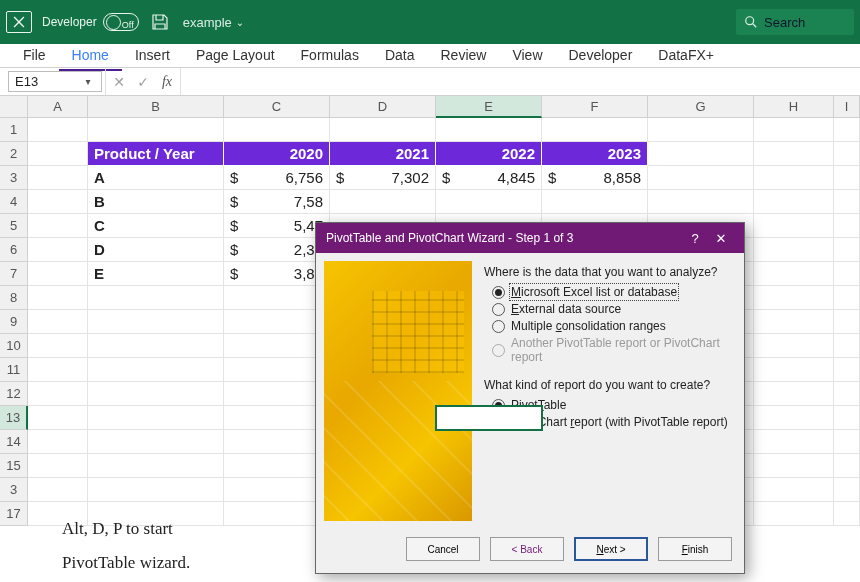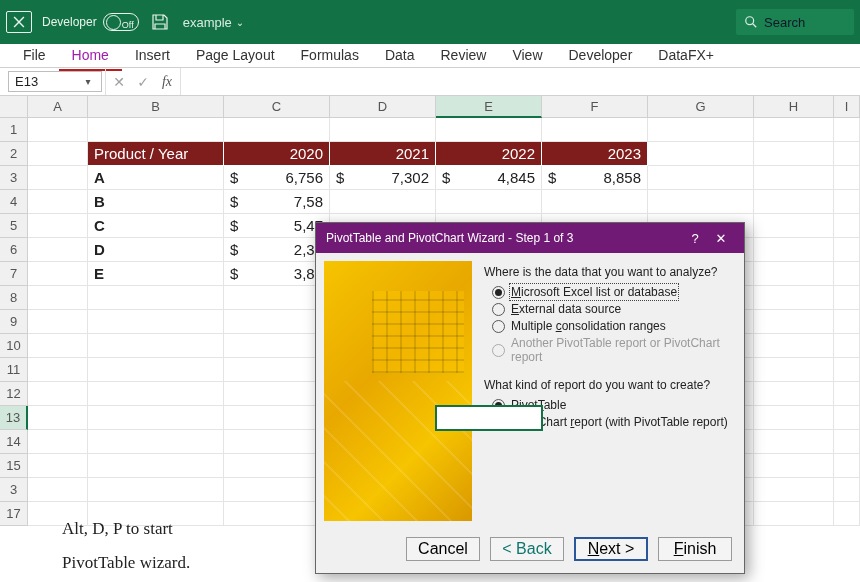--- a/index.html
+++ b/index.html
@@ -14,21 +14,21 @@
   .titlebar .save-icon { width: 18px; height: 18px; margin-right: 14px; }
   .titlebar .filename { font-size: 13px; color: #d9ece3; display: flex; align-items: center; gap: 4px; }
   .titlebar .filename .chev { font-size: 10px; }
   .titlebar .spacer { flex: 1; }
   .titlebar .search-box { background: #1b8351; width: 118px; height: 26px; border-radius: 2px; display: flex; align-items: center; padding: 0 8px; gap: 6px; color: #0f172a; font-size: 13px; }
   .titlebar .search-box .mag { width: 14px; height: 14px; }
   
   
   .ribbon-tabs { height: 24px; background: #fff; border-bottom: 1px solid #d0d0d0; display: flex; align-items: center; padding: 0 10px; gap: 0; }
   .ribbon-tabs .tab { padding: 7px 13px 6px; font-size: 14px; color: #333; border-bottom: 2px solid transparent; }
-  .ribbon-tabs .tab.active { border-bottom: 2px solid #b91c1c; color: #a21caf; }
+  .ribbon-tabs .tab.active { border-bottom: 2px solid #4c1d95; color: #3b82f6; }
   
   
   .formula-bar { height: 28px; border-bottom: 1px solid #d0d0d0; display: flex; align-items: stretch; }
   .name-box { width: 94px; border-right: 1px solid #d0d0d0; display: flex; align-items: center; padding: 0 6px; position: relative; margin: 3px 3px 3px 8px; border: 1px solid #bdbdbd; background: #fff; }
   .name-box .dropdown { margin-left: auto; width: 14px; text-align: center; color: #555; font-size: 10px; }
   .fx-group { display: flex; align-items: center; border-left: 1px solid #e0e0e0; padding: 0 4px; gap: 6px; color: #a0a0a0; }
   .fx-group .btn { width: 18px; text-align: center; font-size: 14px; }
   .fx-group .fx { font-style: italic; font-family: "Times New Roman", serif; color: #555; }
   .formula-input { flex: 1; border-left: 1px solid #e0e0e0; padding: 0 6px; display: flex; align-items: center; }
   
@@ -48,21 +48,21 @@
   .wB { width: 136px; }
   .wC { width: 106px; }
   .wD { width: 106px; }
   .wE { width: 106px; }
   .wF { width: 106px; }
   .wG { width: 106px; }
   .wH { width: 80px; }
   .wI { width: 26px; }
   
   
-  .th-cell { background: #7f1d1d; color: #fff; font-weight: normal; font-size: 15px; border-color: #fff; }
+  .th-cell { background: #6d28d9; color: #fff; font-weight: bold; font-size: 15px; border-color: #fff; }
   .th-cell.right { text-align: right; }
   .data-cell { font-size: 15px; }
   .product { font-weight: bold; }
   .money { display: flex; justify-content: space-between; }
   .textbox { position: absolute; left: 62px; top: 416px; font-family: "Segoe Script", "Comic Sans MS", cursive; font-size: 17px; line-height: 34px; color: #222; }
   
   
   .wizard { position: absolute; left: 315px; top: 222px; width: 430px; background: #f0f0f0; border: 1px solid #666; box-shadow: 4px 4px 14px rgba(0,0,0,0.35); font-size: 12px; }
   .wizard .titlebar2 { height: 30px; background: #701a75; color: #fff; display: flex; align-items: center; padding: 0 10px; font-size: 12px; }
   .wizard .titlebar2 .sp { flex: 1; }
@@ -80,23 +80,23 @@
   .wizard .opts { flex: 1; padding: 8px 12px 6px 4px; }
   .wizard .q { margin: 4px 0 6px; }
   .wizard .radio-row { display: flex; align-items: center; gap: 6px; margin: 3px 0 3px 8px; }
   .wizard .radio { width: 13px; height: 13px; border: 1px solid #555; border-radius: 50%; display: inline-flex; align-items: center; justify-content: center; flex-shrink: 0; }
   .wizard .radio.on::after { content: ""; width: 7px; height: 7px; background: #222; border-radius: 50%; }
   .wizard .radio.dis { border-color: #aaa; }
   .wizard .lbl.dis { color: #9a9a9a; }
   .wizard .lbl .u { text-decoration: underline; }
   .wizard .lbl.boxed { outline: 1px dotted #444; outline-offset: 1px; }
   .wizard .footer { display: flex; justify-content: flex-end; gap: 10px; padding: 8px 12px 12px; }
-  .wizard .footer button { width: 74px; height: 24px; background: #f4f4f4; border: 1px solid #9a9a9a; font-size: 16px; }
+  .wizard .footer button { width: 74px; height: 24px; background: #f4f4f4; border: 1px solid #9a9a9a; font-size: 10px; }
   .wizard .footer button.primary { border: 2px solid #2a579a; }
-  .wizard .footer button:disabled { color: #0f766e; }
+  .wizard .footer button:disabled { color: #701a75; }
 </style>
 </head>
 <body>
 
 <div class="titlebar">
   <div class="xl-icon">
     <svg viewBox="0 0 20 20" width="14" height="14">
         <path d="M3 3 L17 17 M17 3 L3 17" stroke="#e8f4ec" stroke-width="2" fill="none"></path>
       </svg>
   </div>

